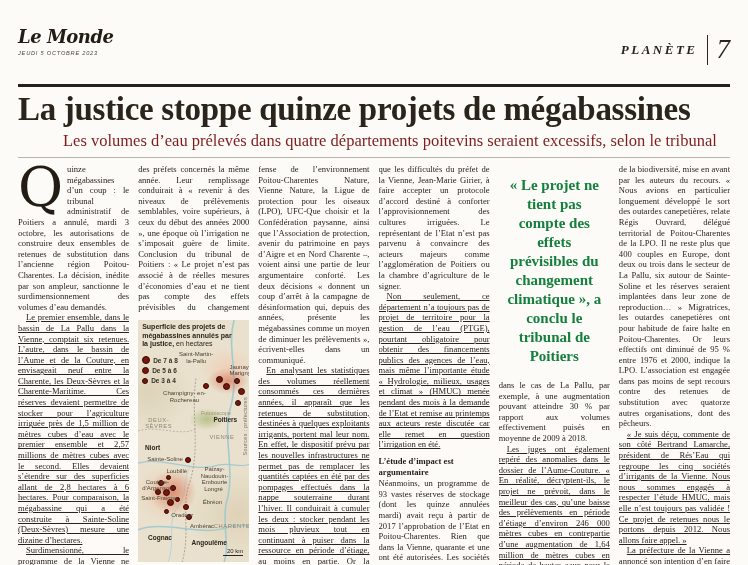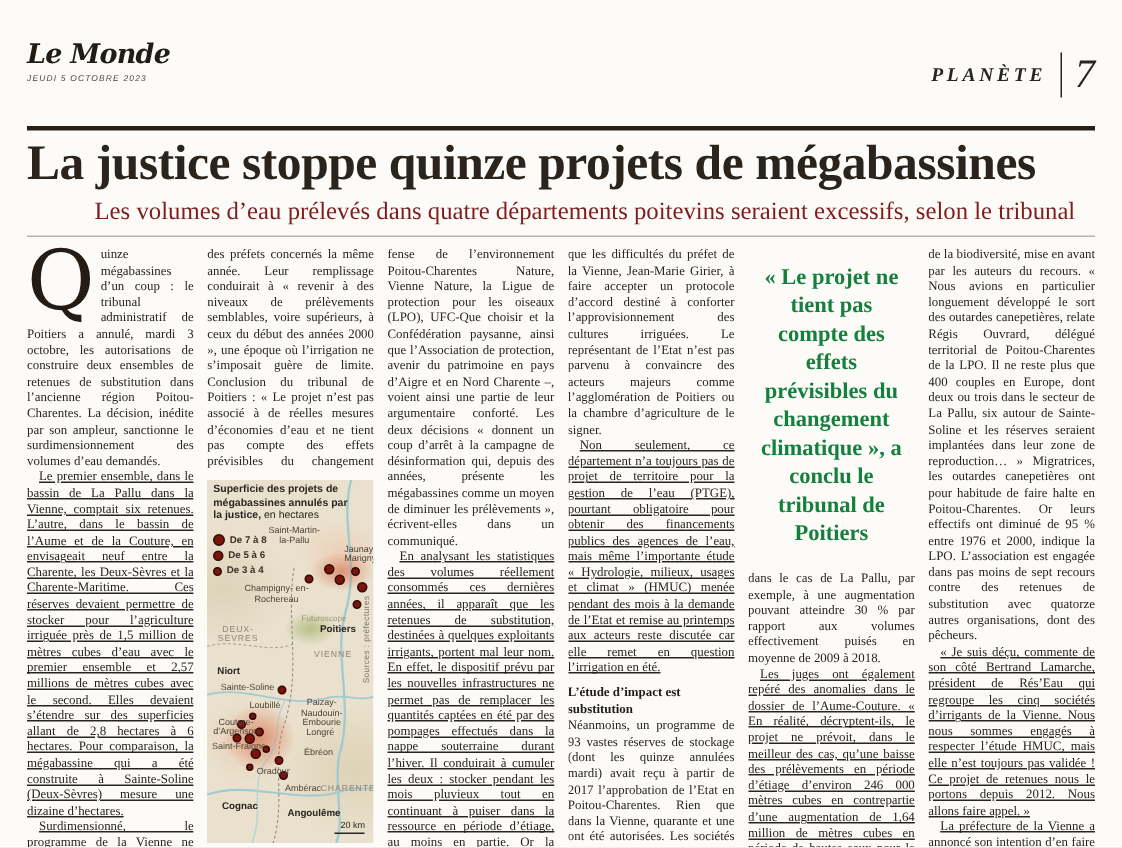--- a/index.html
+++ b/index.html
@@ -171,21 +171,21 @@
 
     <div class="col">
       <p class="para">fense de l’environnement Poitou-Charentes Nature, Vienne Nature, la Ligue de protection pour les oiseaux (LPO), UFC-Que choisir et la Confédération paysanne, ainsi que l’Association de protection, avenir du patrimoine en pays d’Aigre et en Nord Charente –, voient ainsi une partie de leur argumentaire conforté. Les deux décisions « donnent un coup d’arrêt à la campagne de désinformation qui, depuis des années, présente les mégabassines comme un moyen de diminuer les prélèvements », écrivent-elles dans un communiqué.</p>
       <p class="para indent">En analysant les statistiques des volumes réellement consommés ces dernières années, il apparaît que les retenues de substitution, destinées à quelques exploitants irrigants, portent mal leur nom. En effet, le dispositif prévu par les nouvelles infrastructures ne permet pas de remplacer les quantités captées en été par des pompages effectués dans la nappe souterraine durant l’hiver. Il conduirait à cumuler les deux : stocker pendant les mois pluvieux tout en continuant à puiser dans la ressource en période d’étiage, au moins en partie. Or la question du partage de l’eau est devenue un enjeu majeur dans les quatre départements poitevins, en déficit hydrique structurel depuis une trentaine d’années : on y consomme trop par rapport à la ressource disponible.</p>
 
     </div>
 
     <div class="col">
       <p class="para">que les difficultés du préfet de la Vienne, Jean-Marie Girier, à faire accepter un protocole d’accord destiné à conforter l’approvisionnement des cultures irriguées. Le représentant de l’Etat n’est pas parvenu à convaincre des acteurs majeurs comme l’agglomération de Poitiers ou la chambre d’agriculture de le signer.</p>
       <p class="para indent">Non seulement, ce département n’a toujours pas de projet de territoire pour la gestion de l’eau (PTGE), pourtant obligatoire pour obtenir des financements publics des agences de l’eau, mais même l’importante étude « Hydrologie, milieux, usages et climat » (HMUC) menée pendant des mois à la demande de l’Etat et remise au printemps aux acteurs reste discutée car elle remet en question l’irrigation en été.</p>
-      <p class="mini-subhead">L’étude d’impact est substitution</p>
+      <p class="mini-subhead">L’étude d’impact est argumentaire</p>
       <p class="para">Néanmoins, un programme de 93 vastes réserves de stockage (dont les quinze annulées mardi) avait reçu à partir de 2017 l’approbation de l’Etat en Poitou-Charentes. Rien que dans la Vienne, quarante et une ont été autorisées. Les sociétés coopératives d’irrigants ont annoncé revoir leur ambition à la baisse et viser désormais trente retenues, mais sans que l’arrêté préfectoral d’autorisation n’ait été modifié jusqu’à présent.</p>
 
     </div>
 
     <div class="col">
       <div class="pull-quote" style="color:#15803d;">« Le projet ne tient pas compte des effets prévisibles du changement climatique », a conclu le tribunal de Poitiers</div>
       <p class="para">dans le cas de La Pallu, par exemple, à une augmentation pouvant atteindre 30 % par rapport aux volumes effectivement puisés en moyenne de 2009 à 2018.</p>
       <p class="para indent">Les juges ont également repéré des anomalies dans le dossier de l’Aume-Couture. « En réalité, décryptent-ils, le projet ne prévoit, dans le meilleur des cas, qu’une baisse des prélèvements en période d’étiage d’environ 246 000 mètres cubes en contrepartie d’une augmentation de 1,64 million de mètres cubes en période de hautes eaux pour le remplissage des réserves ». Ils soulignent de surcroît que les contenus de réserves déjà existantes n’ont pas été comptabilisés en Charente, que l’étude d’impact est insuffisante « et pas proportionnée aux enjeux environnementaux » dans la Vienne, où l’enquête publique n’a pas « permis une bonne information du public », et où le commissaire « a manqué de neutralité et d’objectivité ».</p>
 
     </div>

